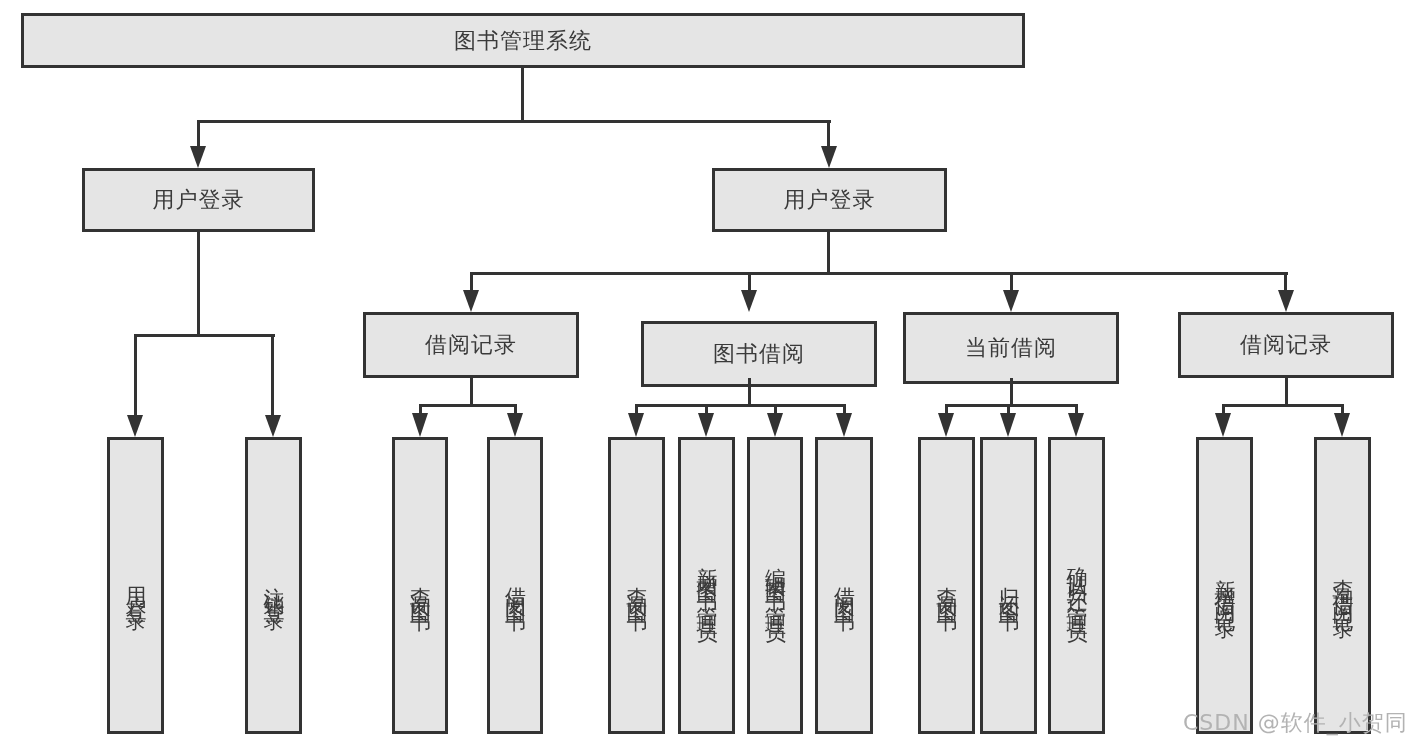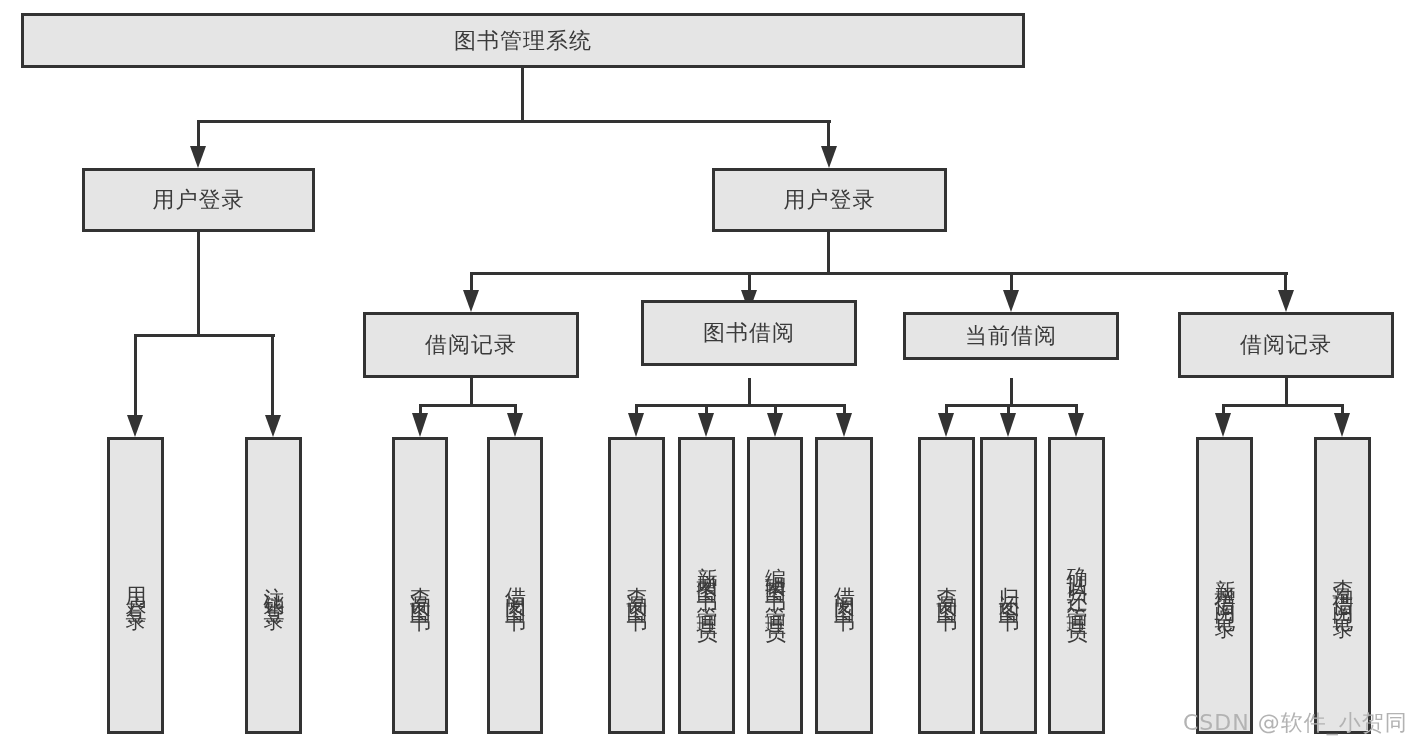--- a/index.html
+++ b/index.html
@@ -62,24 +62,24 @@
   <div class="ln" style="left:748px;top:275px;width:3px;height:18px"></div>
   <div class="ah" style="left:741px;top:290px"></div>
   <div class="ln" style="left:1010px;top:275px;width:3px;height:18px"></div>
   <div class="ah" style="left:1003px;top:290px"></div>
   <div class="ln" style="left:1284px;top:275px;width:3px;height:18px"></div>
   <div class="ah" style="left:1278px;top:290px"></div>
 
   <div class="box" style="left:363px;top:312px;width:216px;height:66px">
     <span class="hlab">借阅记录</span>
   </div>
-  <div class="box" style="left:641px;top:300px;width:216px;height:66px">
+  <div class="box" style="left:641px;top:321px;width:236px;height:66px">
     <span class="hlab">图书借阅</span>
   </div>
-  <div class="box" style="left:903px;top:312px;width:216px;height:48px">
+  <div class="box" style="left:903px;top:312px;width:216px;height:72px">
     <span class="hlab">当前借阅</span>
   </div>
   <div class="box" style="left:1178px;top:312px;width:216px;height:66px">
     <span class="hlab">借阅记录</span>
   </div>
 
   <div class="ln" style="left:470px;top:378px;width:3px;height:27px"></div>
   <div class="ln" style="left:419px;top:404px;width:98px;height:3px"></div>
   <div class="ln" style="left:419px;top:404px;width:3px;height:10px"></div>
   <div class="ah t24" style="left:412px;top:413px"></div>

